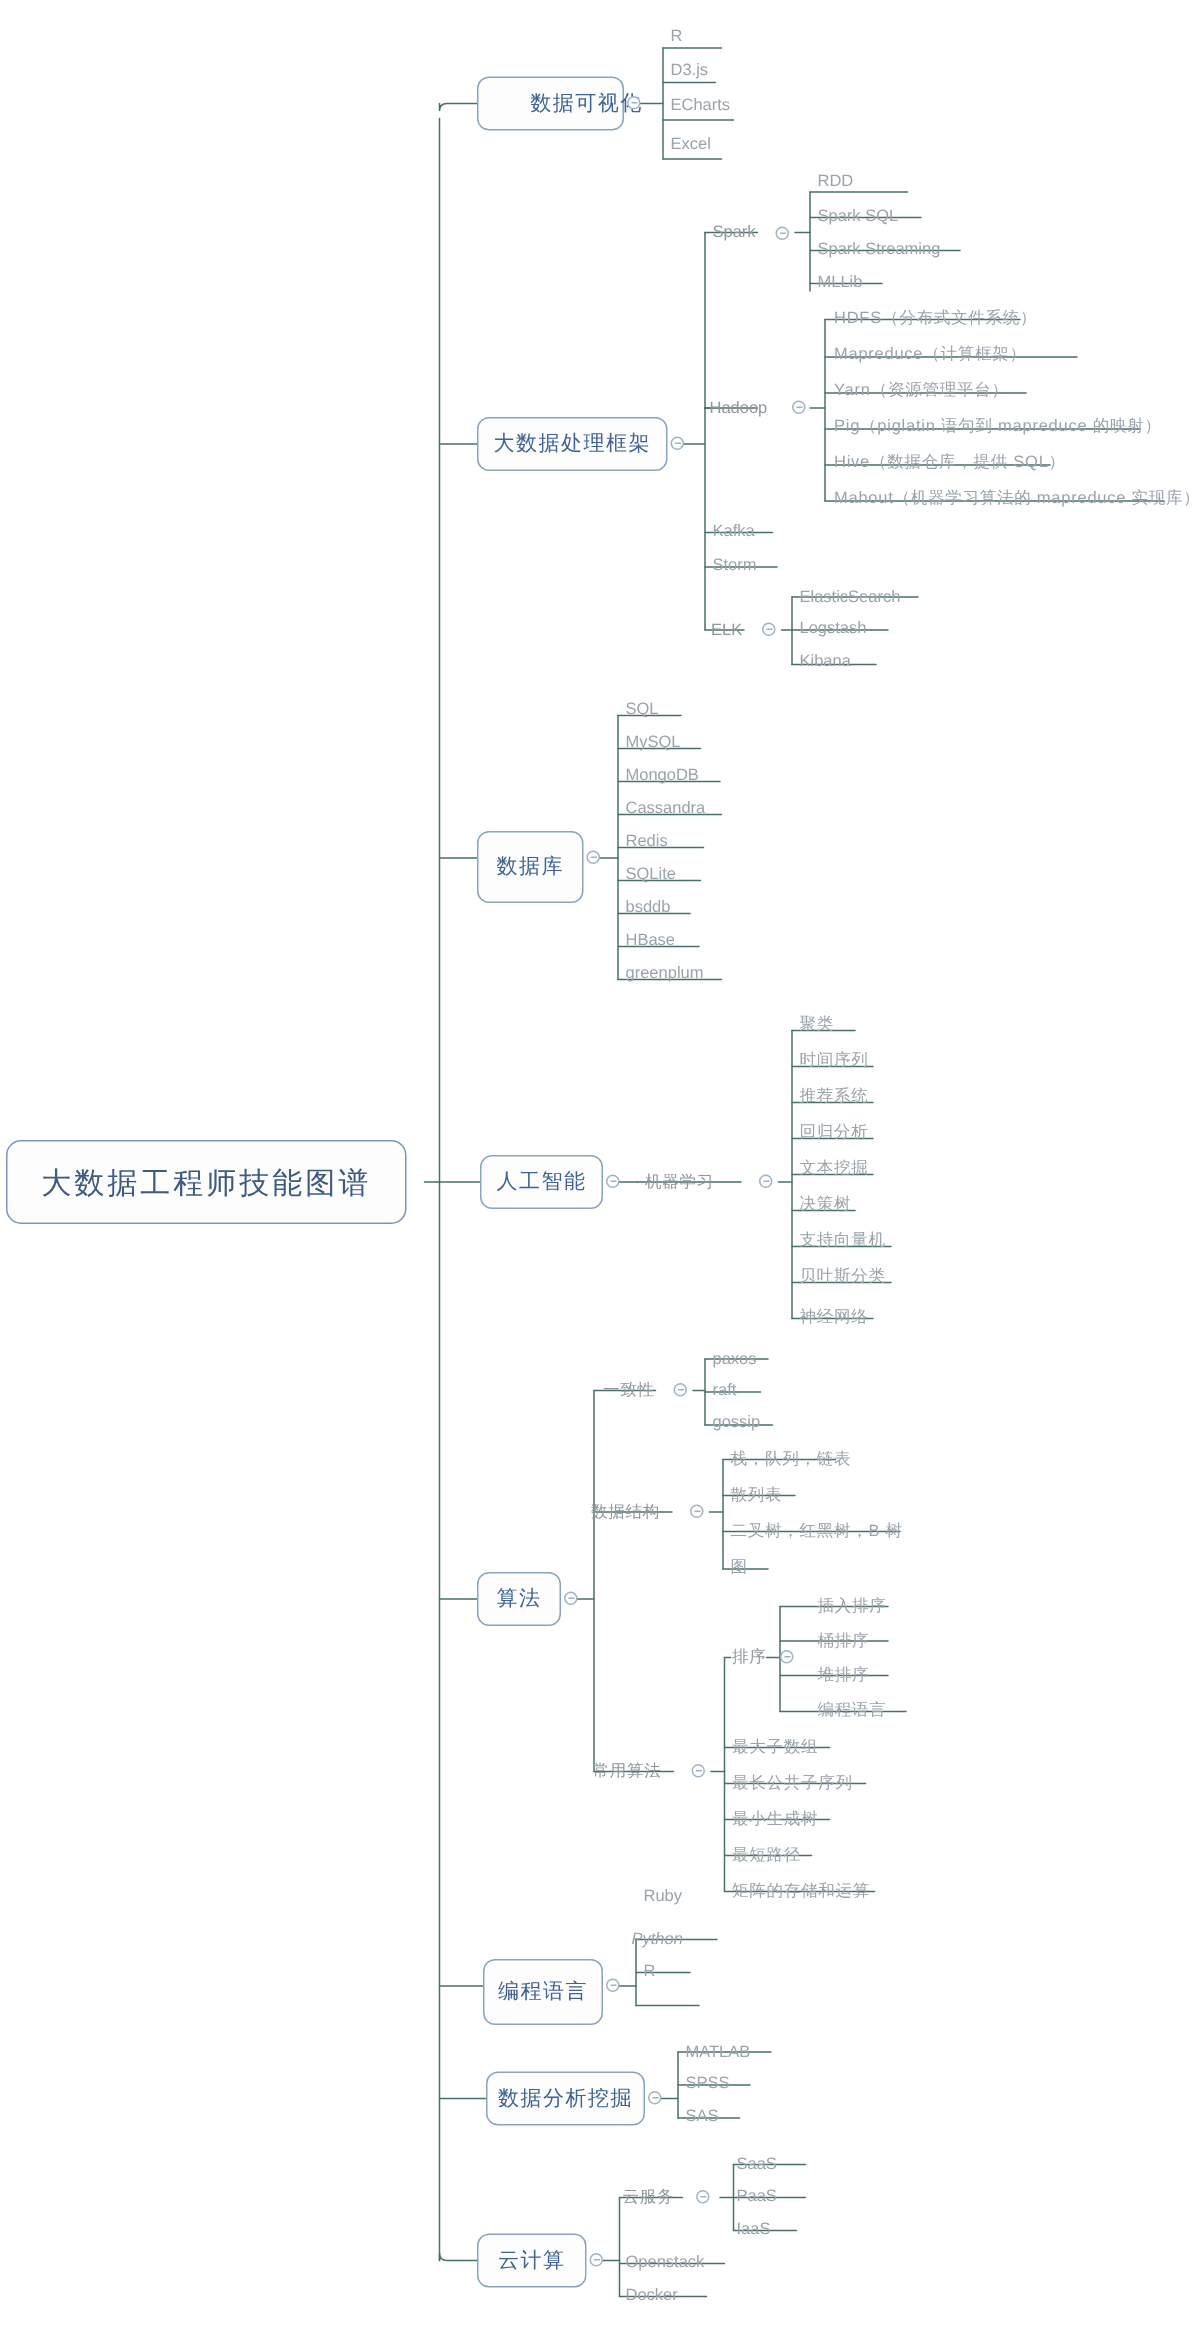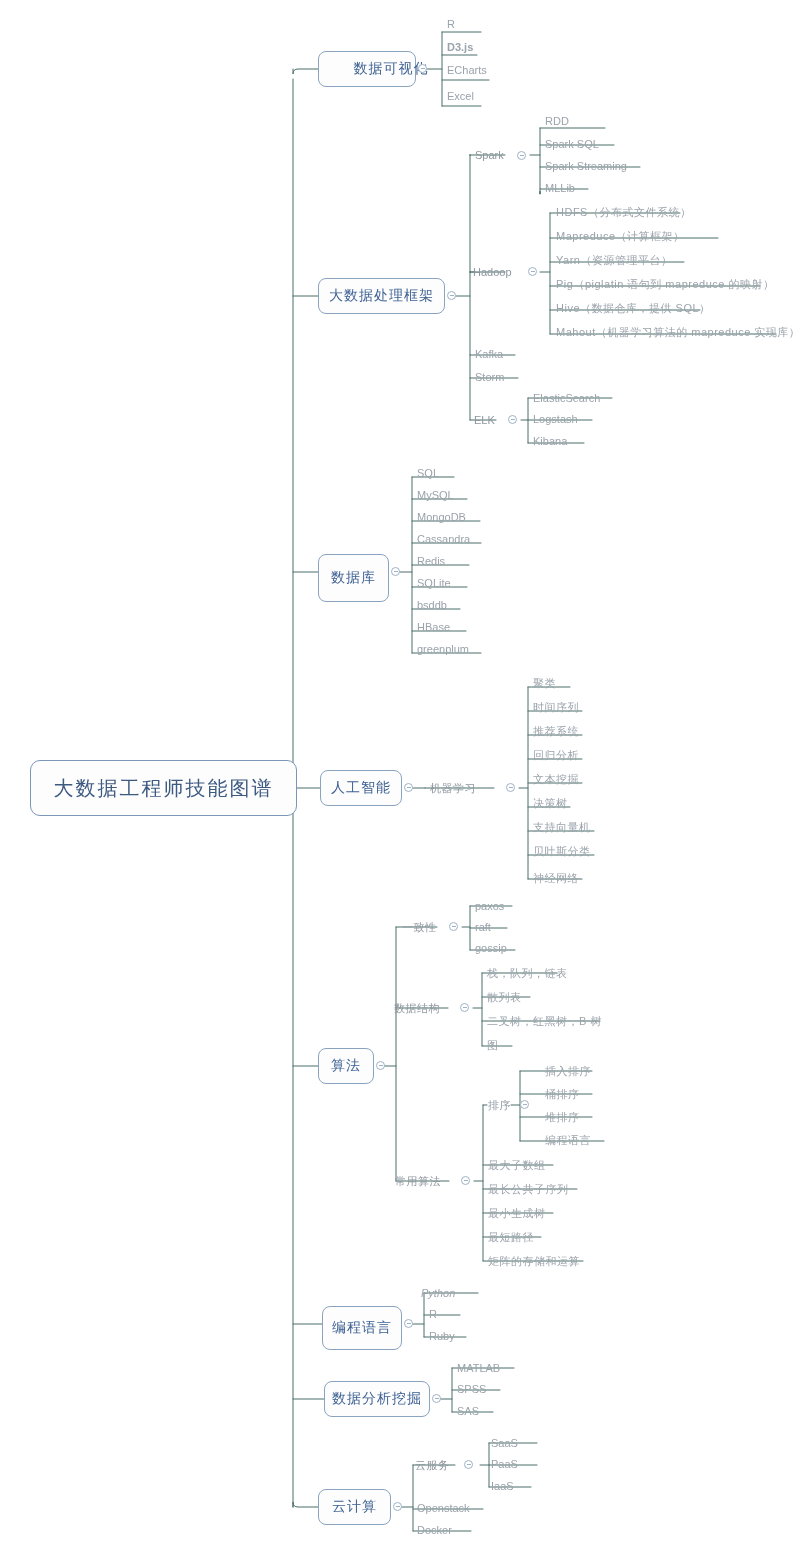--- a/index.html
+++ b/index.html
@@ -188,21 +188,21 @@
     <path d="M480,1465 H489"></path>
     <path d="M489,1443 V1487"></path>
     <path d="M489,1443 H537"></path>
     <path d="M489,1465 H537"></path>
     <path d="M489,1487 H531"></path>
 
     <path d="M413,1509 H483"></path>
     <path d="M413,1531 H471"></path>
   </svg>
 
-  <div class="root-node" style="left:30px;top:760px;width:267px;height:56px;">
+  <div class="root-node" style="left:4px;top:760px;width:267px;height:56px;">
     <span>大数据工程师技能图谱</span>
   </div>
 
   <div class="l1-node" style="left:318px;top:51px;width:98px;height:36px;padding-left:48px;">
     <span>数据可视化</span>
   </div>
   <div class="toggle" style="left:418px;top:64px;"></div>
 
   <div class="l1-node" style="left:318px;top:278px;width:127px;height:36px;">
     <span>大数据处理框架</span>
@@ -233,21 +233,21 @@
     <span>数据分析挖掘</span>
   </div>
   <div class="toggle" style="left:432px;top:1394px;"></div>
 
   <div class="l1-node" style="left:318px;top:1489px;width:73px;height:36px;">
     <span>云计算</span>
   </div>
   <div class="toggle" style="left:393px;top:1502px;"></div>
 
   <div class="leaf-label" style="left:447px;top:18px;"><span>R</span></div>
-  <div class="leaf-label" style="left:447px;top:41px;font-weight:bold;"><span>D3.js</span></div>
+  <div class="leaf-label" style="left:447px;top:41px;"><span>D3.js</span></div>
   <div class="leaf-label" style="left:447px;top:64px;"><span>ECharts</span></div>
   <div class="leaf-label" style="left:447px;top:90px;"><span>Excel</span></div>
 
   <div class="hub-label" style="left:475px;top:149px;"><span>Spark</span></div>
   <div class="toggle" style="left:517px;top:151px;"></div>
   <div class="leaf-label" style="left:545px;top:115px;"><span>RDD</span></div>
   <div class="leaf-label" style="left:545px;top:138px;"><span>Spark SQL</span></div>
   <div class="leaf-label" style="left:545px;top:160px;"><span>Spark Streaming</span></div>
   <div class="leaf-label" style="left:545px;top:182px;"><span>MLLib</span></div>
 
@@ -315,21 +315,21 @@
   <div class="leaf-label cjk" style="left:545px;top:1134px;"><span>编程语言</span></div>
 
   <div class="leaf-label cjk" style="left:488px;top:1159px;"><span>最大子数组</span></div>
   <div class="leaf-label cjk" style="left:488px;top:1183px;"><span>最长公共子序列</span></div>
   <div class="leaf-label cjk" style="left:488px;top:1207px;"><span>最小生成树</span></div>
   <div class="leaf-label cjk" style="left:488px;top:1231px;"><span>最短路径</span></div>
   <div class="leaf-label cjk" style="left:488px;top:1255px;"><span>矩阵的存储和运算</span></div>
 
   <div class="leaf-label" style="left:421px;top:1287px;font-style:italic;"><span>Python</span></div>
   <div class="leaf-label" style="left:429px;top:1308px;"><span>R</span></div>
-  <div class="leaf-label" style="left:429px;top:1330px;"><span>Ruby</span></div>
+  <div class="leaf-label" style="left:429px;top:1258px;"><span>Ruby</span></div>
 
   <div class="leaf-label" style="left:457px;top:1362px;"><span>MATLAB</span></div>
   <div class="leaf-label" style="left:457px;top:1383px;"><span>SPSS</span></div>
   <div class="leaf-label" style="left:457px;top:1405px;"><span>SAS</span></div>
 
   <div class="hub-label cjk" style="left:415px;top:1459px;"><span>云服务</span></div>
   <div class="toggle" style="left:464px;top:1460px;"></div>
   <div class="leaf-label" style="left:491px;top:1437px;"><span>SaaS</span></div>
   <div class="leaf-label" style="left:491px;top:1458px;"><span>PaaS</span></div>
   <div class="leaf-label" style="left:491px;top:1480px;"><span>IaaS</span></div>

